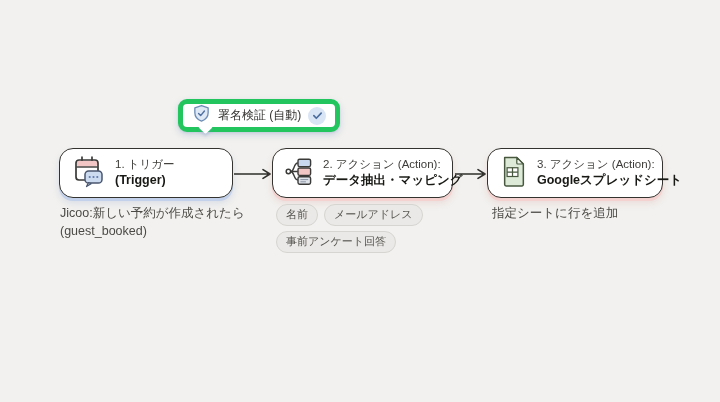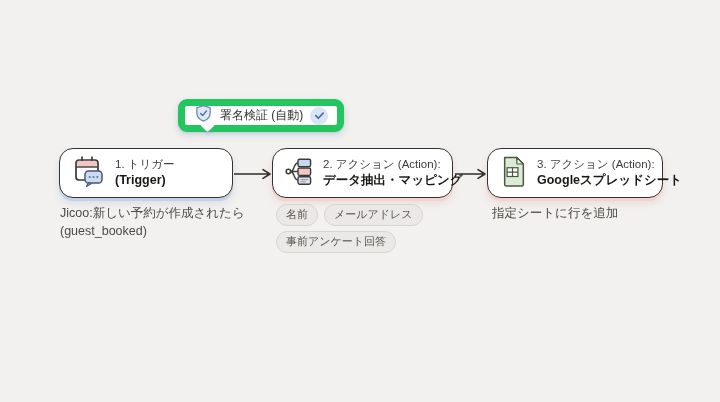--- a/index.html
+++ b/index.html
@@ -14,21 +14,21 @@
   }
   .stage::after {
     content:""; position:absolute; inset:0; pointer-events:none;
     background: radial-gradient(130% 130% at 50% 45%, rgba(0,0,0,0) 62%, rgba(70,68,62,0.06) 100%);
   }
 
   
   .tooltip {
     position:absolute; left:178px; top:99px; height:33px;
     display:flex; align-items:center; gap:7px; padding:0 9px 0 9px;
-    background:#ffffff; border:7px solid #22c55e; border-radius:9px;
+    background:#ffffff; border:5px solid #22c55e; border-radius:9px;
     box-shadow: 0 3px 7px rgba(125,148,190,0.33), 0 1px 2px rgba(125,148,190,0.18);
     z-index:5;
   }
   .tooltip-tail {
     position:absolute; left:17px; bottom:-5px; width:11px; height:11px;
     background:#ffffff; transform:rotate(45deg); border-radius:2px;
     box-shadow: 2px 2px 3px rgba(125,148,190,0.25);
   }
   .tooltip-label { position:relative; font-size:12px; color:#33322f; white-space:nowrap; }
   .tooltip .icon, .tooltip .badge { position:relative; }

